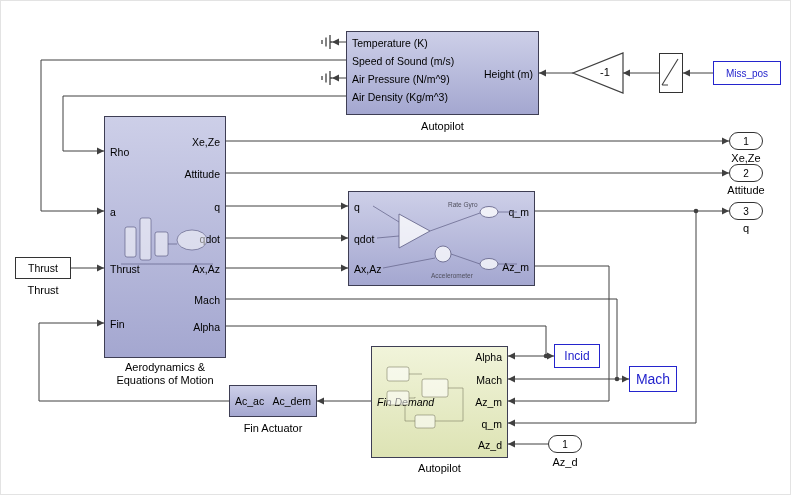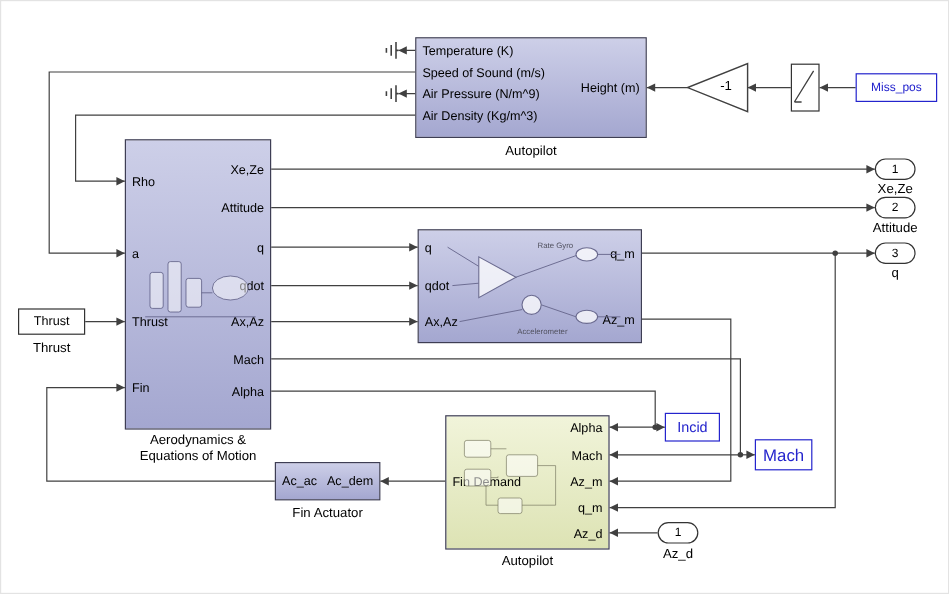--- a/index.html
+++ b/index.html
@@ -54,21 +54,21 @@
 
   <div class="block purple" style="left:347px;top:190px;width:187px;height:95px;">
     <span class="pl" style="left:5px;top:9px;">q</span>
     <span class="pl" style="left:5px;top:41px;">qdot</span>
     <span class="pl" style="left:5px;top:71px;">Ax,Az</span>
     <span class="pl" style="right:5px;top:14px;">q_m</span>
     <span class="pl" style="right:5px;top:69px;">Az_m</span>
   </div>
 
   <div class="block yellow" style="left:370px;top:345px;width:137px;height:112px;">
-    <span class="pl" style="left:5px;top:49px;">Fin Demand</span>
+    <span class="pl" style="left:5px;top:49px;font-style:italic;">Fin Demand</span>
     <span class="pl" style="right:5px;top:4px;">Alpha</span>
     <span class="pl" style="right:5px;top:27px;">Mach</span>
     <span class="pl" style="right:5px;top:49px;">Az_m</span>
     <span class="pl" style="right:5px;top:71px;">q_m</span>
     <span class="pl" style="right:5px;top:92px;">Az_d</span>
   </div>
   <div class="caption" style="left:370px;top:461px;width:137px;">Autopilot</div>
 
   <div class="block purple" style="left:228px;top:384px;width:88px;height:32px;">
     <span class="pl" style="left:5px;top:9px;">Ac_ac</span>

